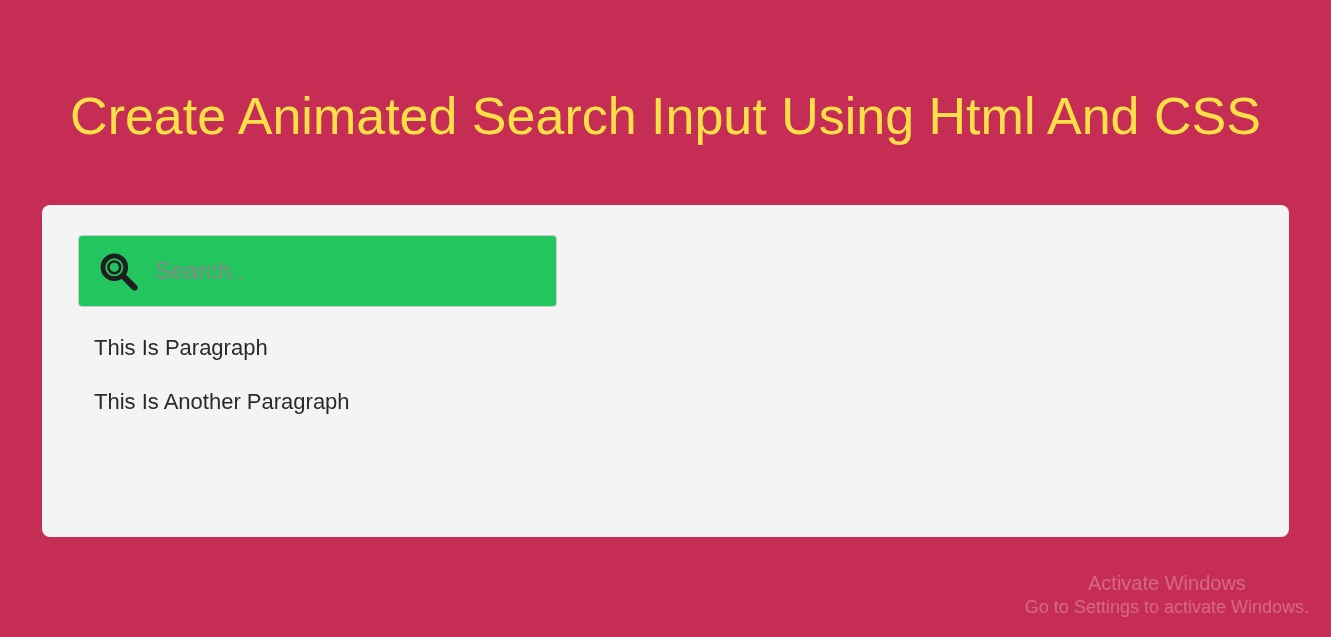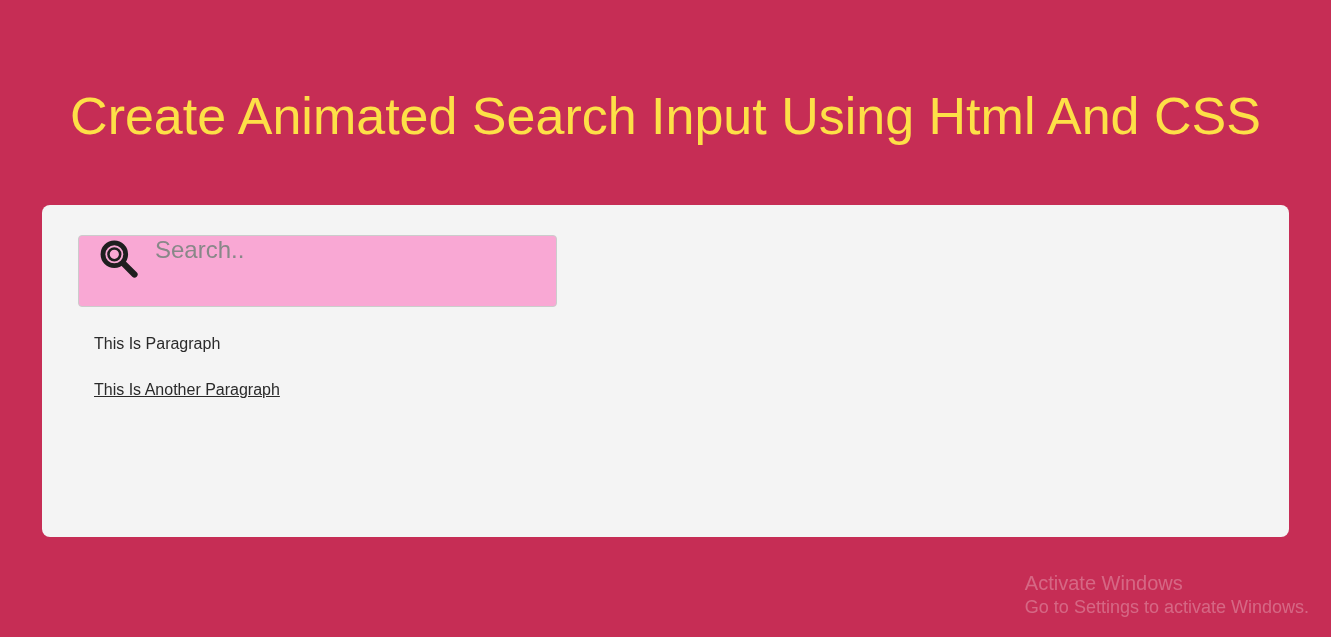--- a/index.html
+++ b/index.html
@@ -25,24 +25,24 @@
     }
     .content-card {
       background-color: #f4f4f4;
       border-radius: 8px;
       margin: 58px 42px 0 42px;
       padding: 30px 36px 48px 36px;
       min-height: 332px;
     }
     .search-wrapper {
       display: flex;
-      align-items: flex-start;
+      align-items: center;
       width: 479px;
       height: 72px;
-      background-color: #f9a8d4;
+      background-color: #22c55e;
       border: 1px solid #cccccc;
       border-radius: 4px;
       padding: 0 10px;
     }
     .search-icon-wrap {
       display: flex;
       align-items: center;
       justify-content: center;
       width: 58px;
       flex-shrink: 0;
@@ -54,33 +54,32 @@
       font-size: 24px;
       color: #333;
       background: transparent;
       padding-left: 8px;
     }
     .search-input::placeholder {
       color: #888888;
     }
     .paragraph {
       color: #2a2a2a;
-      font-size: 16px;
+      font-size: 22px;
       font-weight: 400;
       margin-top: 28px;
       margin-left: 16px;
     }
     .paragraph + .paragraph {
-      text-decoration: underline;
     }
     .watermark {
       position: absolute;
       right: 22px;
       bottom: 18px;
-      text-align: left;
+      text-align: center;
       color: rgba(255, 255, 255, 0.28);
       font-family: "Segoe UI", Arial, sans-serif;
       line-height: 1.3;
     }
     .watermark-title {
       font-size: 20px;
       font-weight: 400;
     }
     .watermark-sub {
       font-size: 18px;

